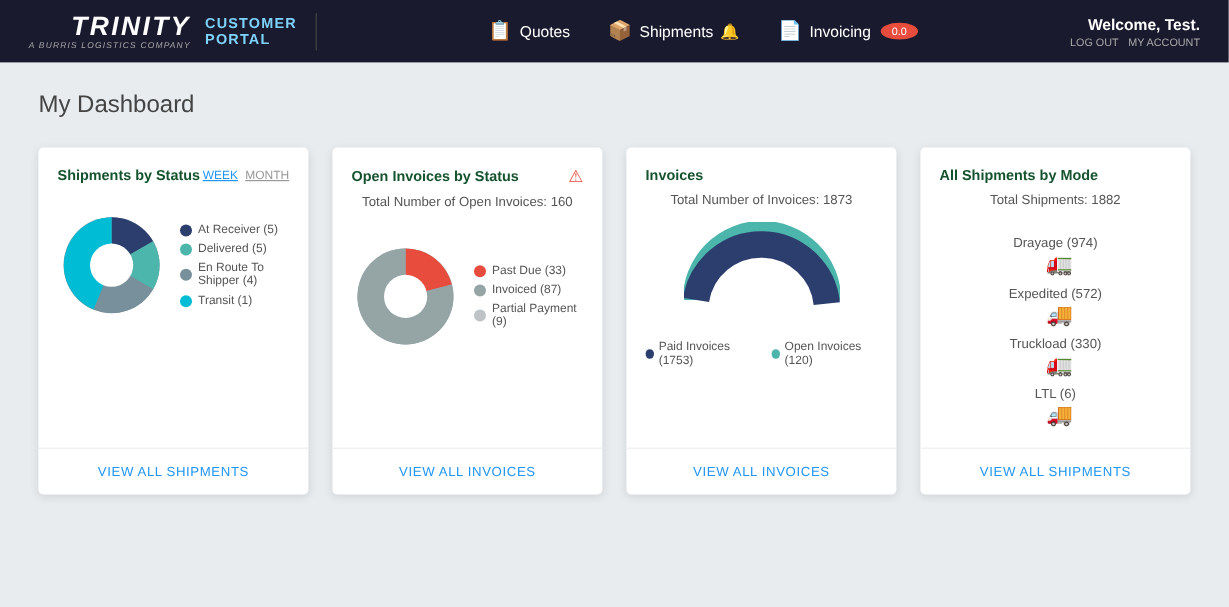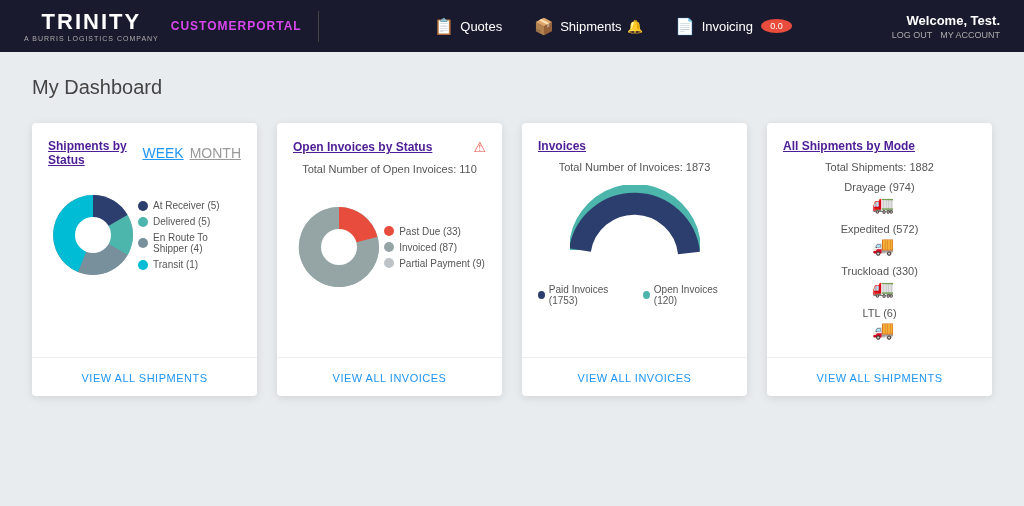--- a/index.html
+++ b/index.html
@@ -18,39 +18,40 @@
       display: flex;
       align-items: center;
       gap: 12px;
       border-right: 1px solid #444;
       padding-right: 16px;
       margin-right: 16px;
     }
     .trinity-logo {
       display: flex;
       flex-direction: column;
-      align-items: center;
+      align-items: flex-end;
+      font-style: italic;
     }
     .trinity-logo-main {
       font-size: 22px;
       font-weight: 900;
       color: white;
       letter-spacing: 2px;
       line-height: 1;
     }
     .trinity-logo-sub {
       font-size: 7px;
       color: #aaa;
       letter-spacing: 1px;
       margin-top: 2px;
     }
     .portal-label {
       display: flex;
-      flex-direction: row;
-      color: #d946ef;
+      flex-direction: column;
+      color: #7dd3fc;
     }
     .portal-label-text {
       font-size: 12px;
       font-weight: bold;
       letter-spacing: 1px;
       line-height: 1.2;
     }
     .header-nav {
       display: flex;
       align-items: center;
@@ -134,30 +135,29 @@
     }
     .card-header {
       display: flex;
       align-items: center;
       justify-content: space-between;
       margin-bottom: 8px;
     }
     .card-title {
       font-size: 12px;
       font-weight: bold;
-      color: #4c1d95;
-      text-decoration: underline;
+      color: #14532d;
     }
     .card-header-controls {
       display: flex;
       gap: 6px;
       align-items: center;
     }
     .time-btn {
-      font-size: 14px;
+      font-size: 10px;
       color: #999;
       cursor: pointer;
       text-decoration: underline;
     }
     .time-btn.active {
       color: #2196f3;
       text-decoration: underline;
     }
     .card-total {
       font-size: 11px;
@@ -175,20 +175,21 @@
       color: #2196f3;
       cursor: pointer;
       text-decoration: none;
       letter-spacing: 0.5px;
     }
 
     .chart-area {
       display: flex;
       align-items: center;
       justify-content: center;
+      gap: 12px;
       min-height: 120px;
     }
     .legend {
       display: flex;
       flex-direction: column;
       gap: 5px;
     }
     .legend-item {
       display: flex;
       align-items: center;
@@ -267,21 +268,21 @@
     .mode-icon { font-size: 18px; margin-left: 8px; }
     .truck-purple { color: #7b2d8b; }
     .truck-orange { color: #e67e22; }
     .truck-dark { color: #2c3e50; }
     .truck-green { color: #27ae60; }
 
     .shipments-total {
       font-size: 11px;
       color: #555;
       text-align: center;
-      margin-bottom: 8px;
+      margin-bottom: 24px;
     }
   </style>
 </head>
 <body>
 
 <header class="header">
   <div class="header-brand">
     <div class="trinity-logo">
       <span class="trinity-logo-main">TRINITY</span>
       <span class="trinity-logo-sub">A BURRIS LOGISTICS COMPANY</span>
@@ -371,21 +372,21 @@
         <a class="card-footer-link">VIEW ALL SHIPMENTS</a>
       </div>
     </div>
 
     <div class="card">
       <div class="card-body">
         <div class="card-header">
           <span class="card-title">Open Invoices by Status</span>
           <span class="alert-icon">⚠</span>
         </div>
-        <div class="card-total">Total Number of Open Invoices: 110</div>
+        <div class="card-total">Total Number of Open Invoices: 160</div>
         <div class="chart-area">
           <svg class="pie2" viewBox="0 0 90 90">
 
             <circle cx="45" cy="45" r="40" fill="#95a5a6"></circle>
 
             <path d="M45,45 L45,5 A40,40 0 0,1 83.5,35 Z" fill="#e74c3c"></path>
 
             <path d="M45,45 L83.5,35 A40,40 0 1,1 45,5 Z" fill="#95a5a6"></path>
             <circle cx="45" cy="45" r="18" fill="white"></circle>
           </svg>

